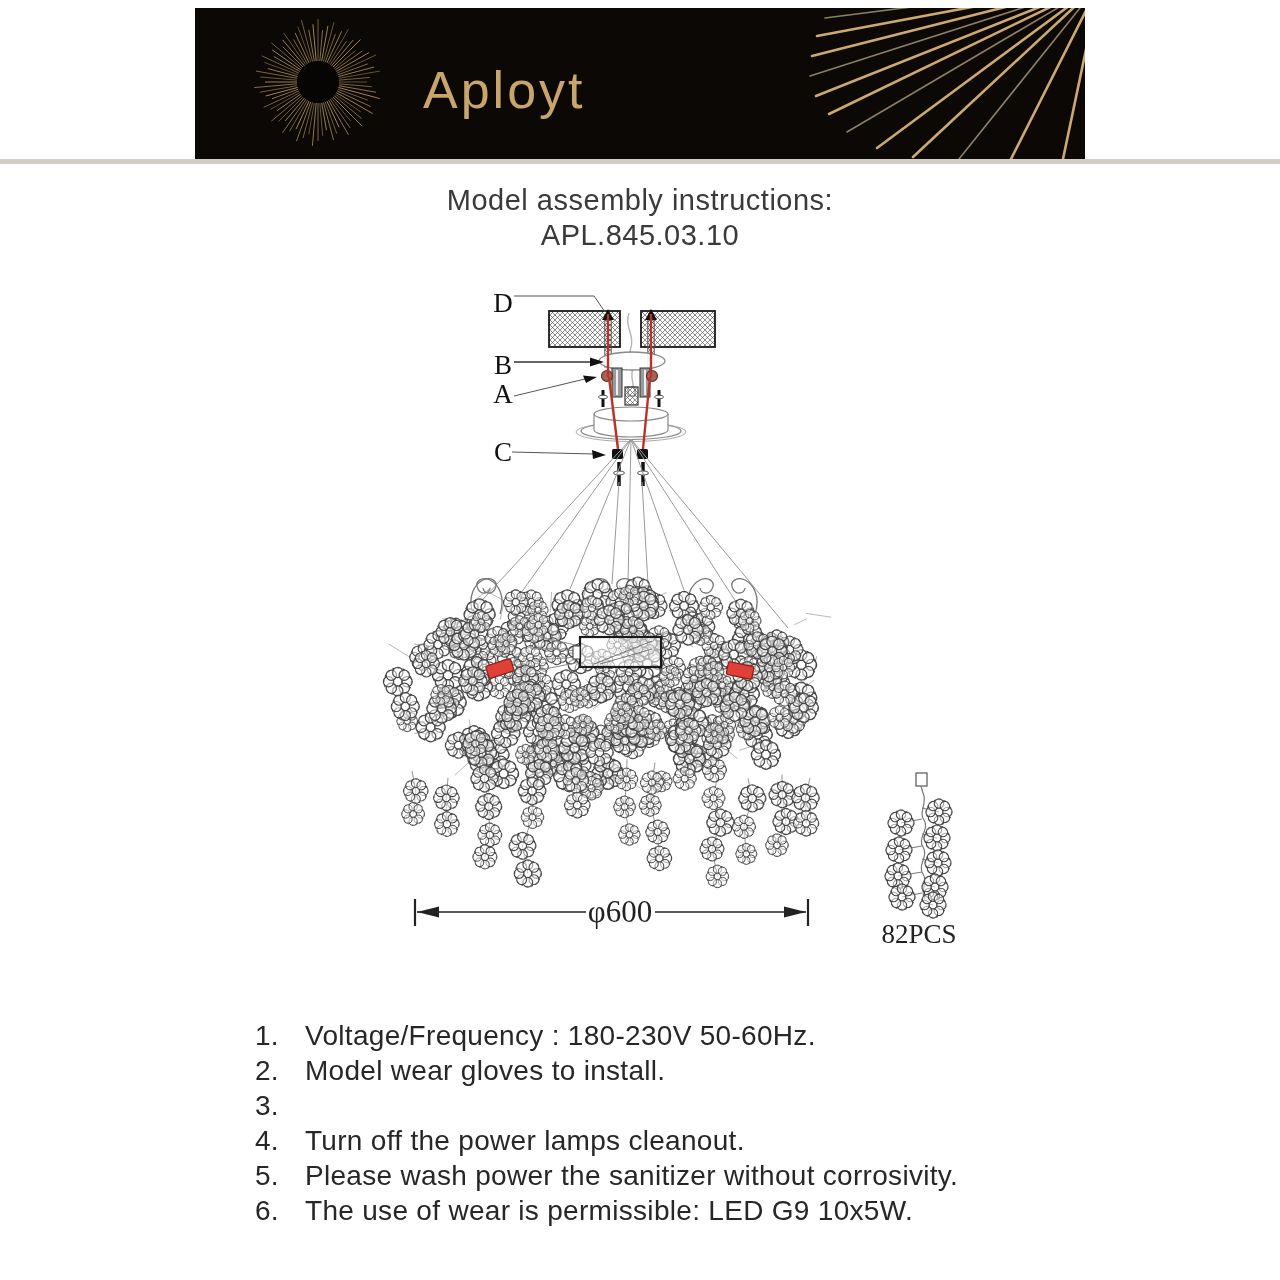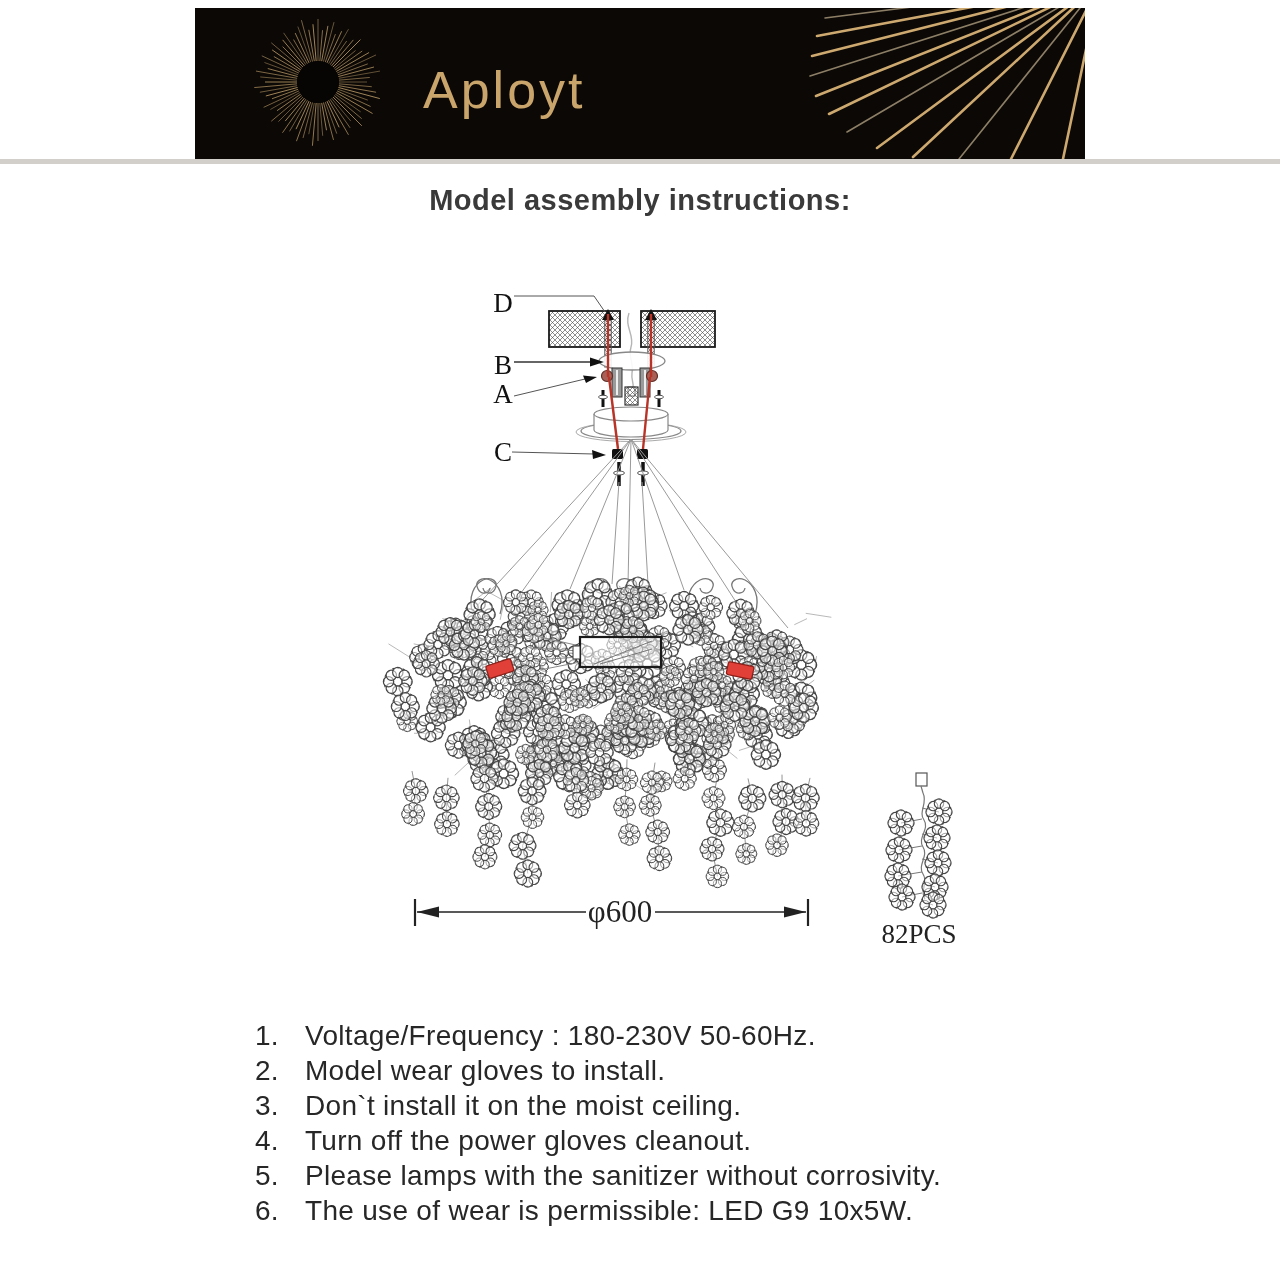--- a/index.html
+++ b/index.html
@@ -2,21 +2,21 @@
 <html><head>
 <meta charset="utf-8">
 <style>
   html,body{margin:0;padding:0;background:#ffffff;}
   .page{position:relative;width:1280px;height:1280px;background:#ffffff;overflow:hidden;
         font-family:"Liberation Sans",sans-serif;}
   .banner{position:absolute;left:195px;top:8px;width:890px;height:151px;}
   .banner svg{display:block;}
   .banner-shadow{position:absolute;left:0;top:159px;width:1280px;height:5px;background:#d2cfcb;}
   .title-block{position:absolute;left:0;top:183px;width:1280px;text-align:center;
-               color:#3a3a3a;font-size:29px;line-height:35px;letter-spacing:0.5px;font-weight:bold;}
+               color:#3a3a3a;font-size:29px;line-height:35px;letter-spacing:0.5px;}
   .diagram-layer{position:absolute;left:0;top:0;width:1280px;height:1280px;}
   .instructions{position:absolute;left:255px;top:1022px;margin:0;padding:0;list-style:none;
                 color:#272727;font-size:28px;line-height:28px;letter-spacing:0.3px;}
   .instructions li{display:flex;margin:0 0 7px 0;}
   .instructions .num{width:36px;flex:0 0 36px;margin-right:14px;}
 </style>
 </head>
 <body>
 
 <div class="page">
@@ -114,20 +114,21 @@
           <line x1="905" y1="-25" x2="622" y2="28" stroke="#cda96f" stroke-width="2.6" stroke-linecap="round"></line>
           <line x1="905" y1="-25" x2="630" y2="10" stroke="#8d7f66" stroke-width="1.6" stroke-linecap="round"></line>
           <line x1="905" y1="-25" x2="641" y2="-4" stroke="#cda96f" stroke-width="2.6" stroke-linecap="round"></line>
         </g>
     </svg>
   </div>
   <div class="banner-shadow"></div>
 
   <div class="title-block">
     <div>Model assembly instructions:</div>
+    <div>APL.845.03.10</div>
   </div>
 
   <svg class="diagram-layer" viewBox="0 0 1280 1280">
     <defs>
       <pattern id="xhatch" width="5" height="5" patternUnits="userSpaceOnUse">
         <path d="M0 0 L5 5 M5 0 L0 5" stroke="#444" stroke-width="0.6"></path>
       </pattern>
       <g id="rosette" stroke="#454545" stroke-width="1.1" fill="#ffffff" fill-opacity="0.5">
         <circle r="12.4" fill="none" stroke-dasharray="2.2 2.6"></circle>
         <circle r="4.1"></circle>
@@ -648,28 +649,27 @@
     <li>
       <span class="num">1.</span>
       <span class="txt">Voltage/Frequency : 180-230V 50-60Hz.</span>
       </li>
     <li>
       <span class="num">2.</span>
       <span class="txt">Model wear gloves to install.</span>
       </li>
     <li>
       <span class="num">3.</span>
-      <span class="txt">Don`t install it on the moist ceiling.</span>
       </li>
     <li>
       <span class="num">4.</span>
-      <span class="txt">Turn off the power gloves cleanout.</span>
+      <span class="txt">Turn off the power lamps cleanout.</span>
       </li>
     <li>
       <span class="num">5.</span>
-      <span class="txt">Please lamps with the sanitizer without corrosivity.</span>
+      <span class="txt">Please wash power the sanitizer without corrosivity.</span>
       </li>
     <li>
       <span class="num">6.</span>
       <span class="txt">The use of wear is permissible: LED G9 10x5W.</span>
       </li>
   </ol>
 </div>
 
 </body></html>

